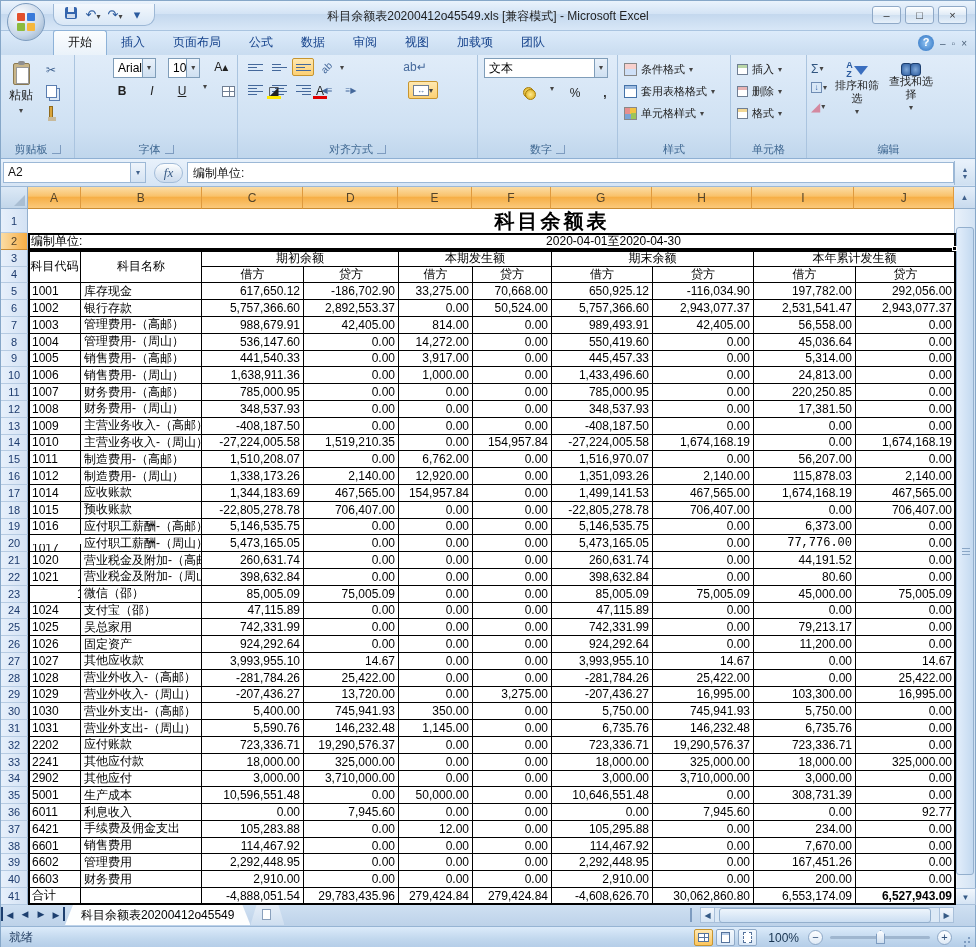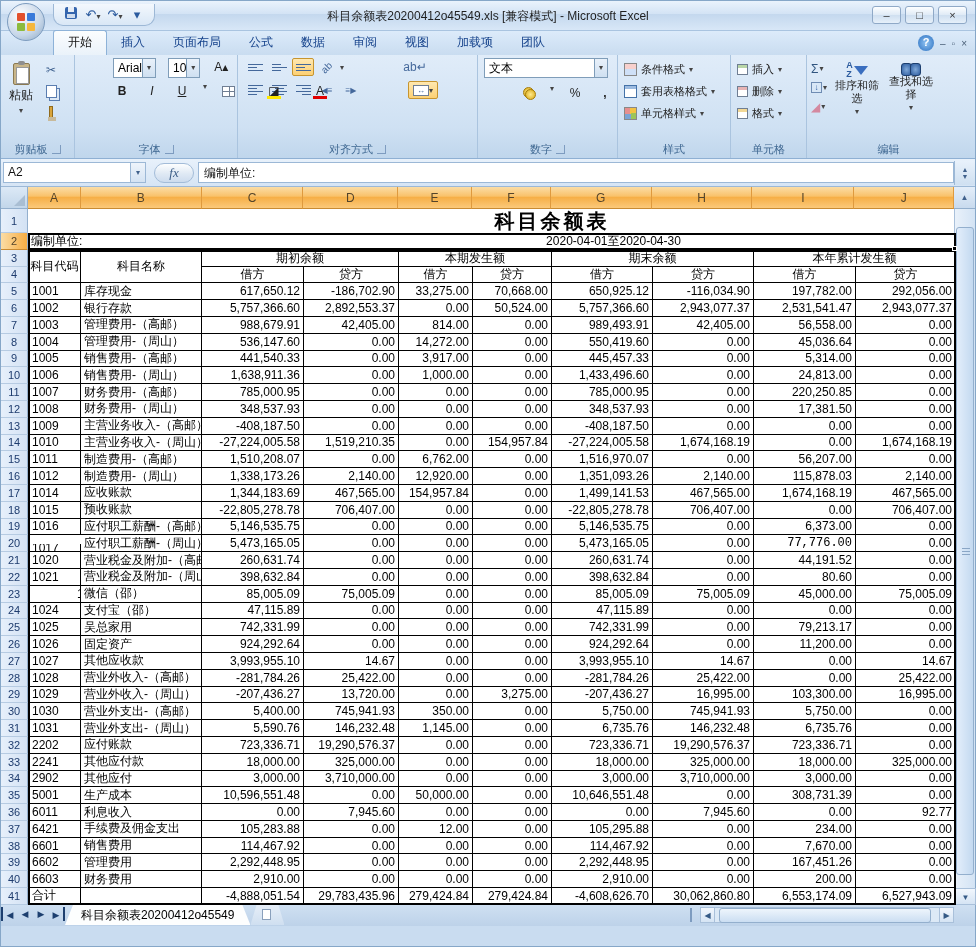--- a/index.html
+++ b/index.html
@@ -135,21 +135,21 @@
 
   
   #formulabar { position:absolute; left:0; top:158px; width:100%; height:28px;
     background:linear-gradient(#e8f1fb,#d6e5f5); border-bottom:1px solid #9cb8d6;
     display:flex; align-items:center; padding:2px 0; }
   #namebox { width:128px; height:21px; background:#fff; border:1px solid #9cb8d6;
     margin-left:2px; font-size:12px; padding:2px 4px; color:#111; }
   #namedrop { width:15px; height:21px; background:linear-gradient(#eef4fb,#d4e3f3);
     border:1px solid #9cb8d6; border-left:none; font-size:8px; text-align:center;
     line-height:20px; color:#40618c; cursor:pointer; }
-  #fxpill { width:40px; height:20px; margin:0 4px 0 8px; border-radius:10px;
+  #fxpill { width:29px; height:20px; margin:0 4px 0 8px; border-radius:10px;
     background:linear-gradient(#fdfefe,#dfe9f4 55%,#cddcee); border:1px solid #a3bcd8;
     display:flex; align-items:center; justify-content:center; }
   .fx { font-family:"Liberation Serif", serif; font-style:italic; font-size:13px; color:#3c5e88; }
   #formulafield { flex:1; height:21px; background:#fff; border:1px solid #9cb8d6;
     font-size:12px; padding:2px 5px; color:#111; }
   #fbar-arrows { width:21px; height:24px; display:flex; flex-direction:column;
     align-items:center; justify-content:center; font-size:7px; color:#40618c;
     background:linear-gradient(#e8f1fb,#cfe0f1); border-left:1px solid #9cb8d6; cursor:pointer; }
 
   
@@ -994,21 +994,21 @@
         <div class="c num" style="grid-area: 40 / 11;">0.00</div>
         <div class="c ll left" style="grid-area: 41 / 2;">合计</div>
         <div class="c left" style="grid-area: 41 / 3;"></div>
         <div class="c num" style="grid-area: 41 / 4;">-4,888,051.54</div>
         <div class="c num" style="grid-area: 41 / 5;">29,783,435.96</div>
         <div class="c num" style="grid-area: 41 / 6;">279,424.84</div>
         <div class="c num" style="grid-area: 41 / 7;">279,424.84</div>
         <div class="c num" style="grid-area: 41 / 8;">-4,608,626.70</div>
         <div class="c num" style="grid-area: 41 / 9;">30,062,860.80</div>
         <div class="c num" style="grid-area: 41 / 10;">6,553,174.09</div>
-        <div class="c num" style="grid-area: 41 / 11;">6,527,943.09</div>
+        <div class="c num" style="grid-area: 41 / 11; font-weight: bold;">6,527,943.09</div>
         <div id="tableoutline" style="left: 27px; top: 40.8px; width: 928px; height: 655.2px;"></div>
         <div id="selrect" style="left: 27px; top: 24px; width: 928px; height: 16.8px;"></div>
         <div id="selhandle" style="left: 951px; top: 36.8px;"></div>
       </div>
   </div>
 
   <div id="vscroll">
     <div id="vthumb"></div>
     <div class="varrow" id="vdown">▼</div>
   </div>
@@ -1026,14 +1026,35 @@
       <span id="hsplit"></span>
       <span class="harrow">◀</span>
       <span id="htrack">
           <span id="hthumb"></span>
         </span>
       <span class="harrow">▶</span>
       <span id="hcorner"></span>
     </div>
   </div>
 
+  <div id="statusbar">
+    <span id="readytext">就绪</span>
+    <div id="statusright">
+      <span class="viewbtn on">
+          <span class="ic-view1"></span>
+        </span>
+      <span class="viewbtn">
+          <span class="ic-view2"></span>
+        </span>
+      <span class="viewbtn">
+          <span class="ic-view3"></span>
+        </span>
+      <span id="zoomlabel">100%</span>
+      <span class="zbtn">−</span>
+      <span id="ztrack">
+          <span id="zthumb"></span>
+        </span>
+      <span class="zbtn">+</span>
+      <span id="grip"></span>
+    </div>
+  </div>
 
 </div>
 
 </body></html>

